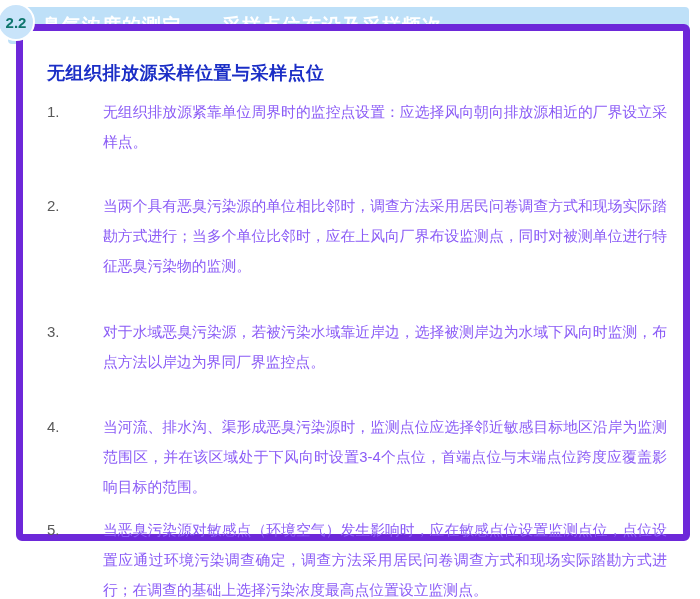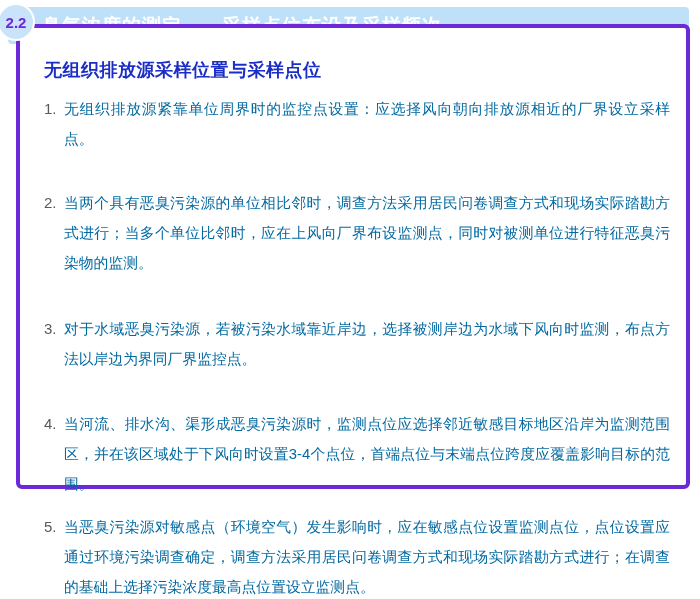--- a/index.html
+++ b/index.html
@@ -34,31 +34,31 @@
     width: 38px; height: 38px;
     border-radius: 50%;
     background: #c9e4fa;
     border: 2px solid #ffffff;
     display: flex;
     align-items: center;
     justify-content: center;
     z-index: 3;
   }
   .section-badge span {
-    color: #6d28d9;
+    color: #0f766e;
     font-size: 15px;
     font-weight: bold;
   }
   
   .panel {
     position: absolute;
     left: 16px; top: 24px;
-    width: 674px; height: 465px;
+    width: 674px; height: 517px;
     background: #ffffff;
-    border: 4px solid #6d28d9;
+    border: 7px solid #6d28d9;
     border-radius: 6px;
     padding: 30px 16px 10px 24px;
   }
   .panel-heading {
     color: #1b2ec6;
     font-size: 18px;
     font-weight: bold;
     margin-bottom: 12px;
     letter-spacing: 0.5px;
   }
@@ -70,25 +70,26 @@
   }
   .item-number {
     flex: 0 0 20px;
     color: #595959;
     font-size: 15px;
     line-height: 30px;
     text-align: left;
   }
   .item-text {
     flex: 1 1 auto;
-    color: #0369a1;
+    color: #8b5cf6;
     font-size: 14.8px;
     line-height: 30px;
     text-align: justify;
     text-justify: inter-character;
+    margin-left: 36px;
   }
   .item:nth-child(1) { margin-bottom: 34px; }
   .item:nth-child(2) { margin-bottom: 36px; }
   .item:nth-child(3) { margin-bottom: 35px; }
   .item:nth-child(4) { margin-bottom: 13px; }
   .item:nth-child(5) { margin-bottom: 16px; }
   .item:nth-child(6) { margin-bottom: 0; }
 </style>
 </head>
 <body>

